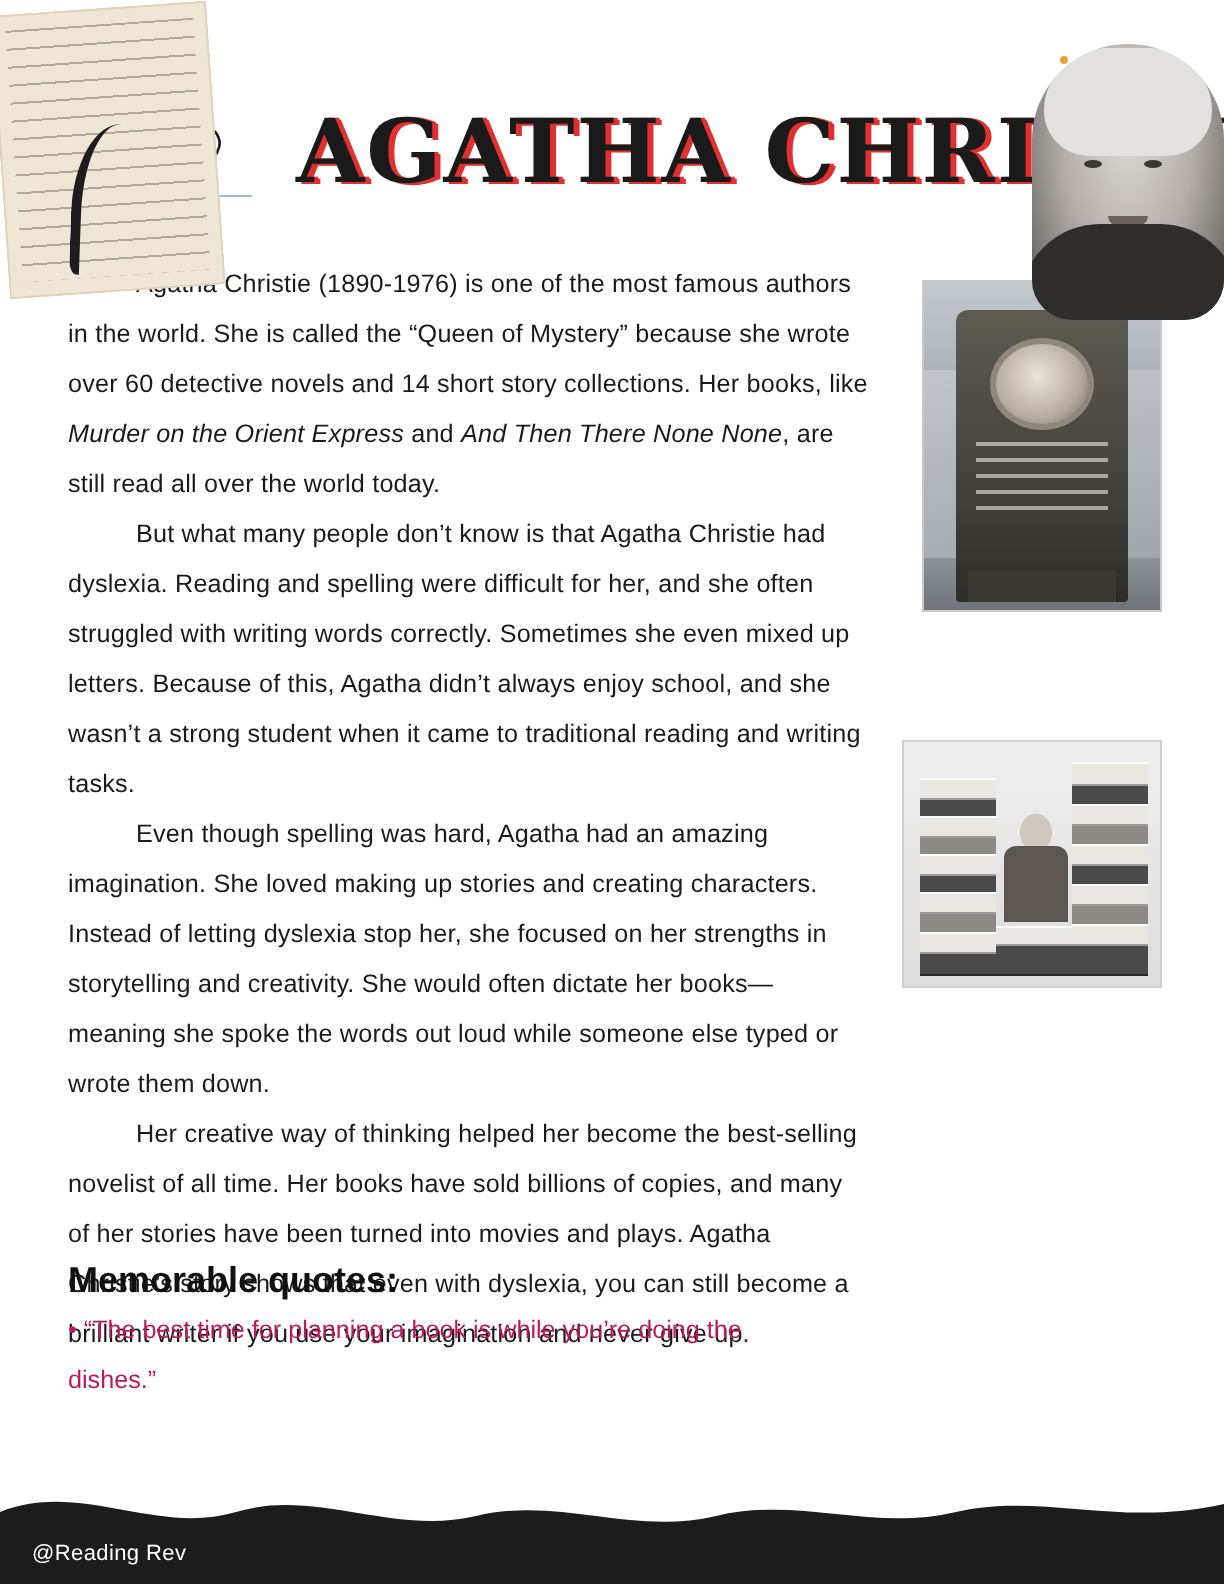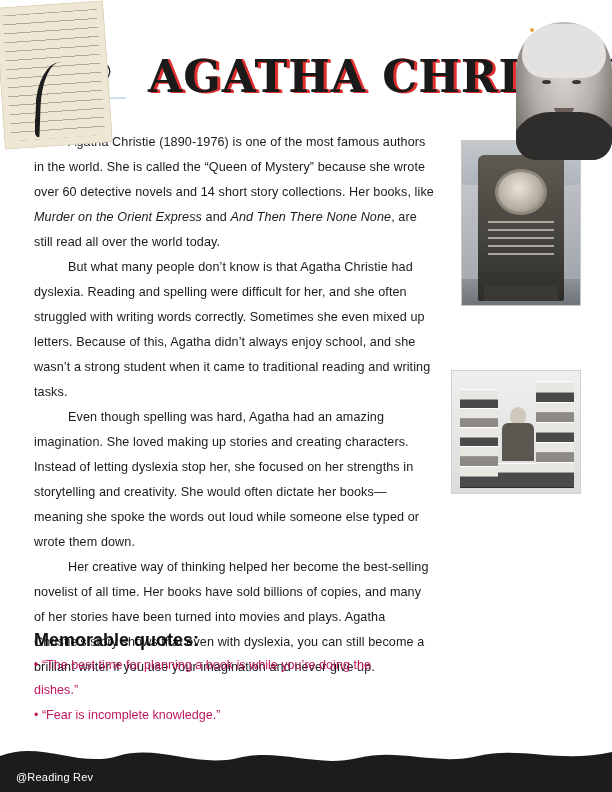--- a/index.html
+++ b/index.html
@@ -362,21 +362,20 @@
 <div class="article">
   <p>Agatha Christie (1890-1976) is one of the most famous authors in the world. She is called the “Queen of Mystery” because she wrote over 60 detective novels and 14 short story collections. Her books, like <em>Murder on the Orient Express</em> and <em>And Then There None None</em>, are still read all over the world today.</p>
   <p>But what many people don’t know is that Agatha Christie had dyslexia. Reading and spelling were difficult for her, and she often struggled with writing words correctly. Sometimes she even mixed up letters. Because of this, Agatha didn’t always enjoy school, and she wasn’t a strong student when it came to traditional reading and writing tasks.</p>
   <p>Even though spelling was hard, Agatha had an amazing imagination. She loved making up stories and creating characters. Instead of letting dyslexia stop her, she focused on her strengths in storytelling and creativity. She would often dictate her books—meaning she spoke the words out loud while someone else typed or wrote them down.</p>
   <p>Her creative way of thinking helped her become the best-selling novelist of all time. Her books have sold billions of copies, and many of her stories have been turned into movies and plays. Agatha Christie’s story shows that even with dyslexia, you can still become a brilliant writer if you use your imagination and never give up.</p>
 </div>
 
 <div class="quotes-heading">Memorable quotes:</div>
 <div class="quotes">
   <div>• “The best time for planning a book is while you’re doing the dishes.”</div>
-  <div>• “Fear is incomplete knowledge.”</div>
 </div>
 
 <div class="photo photo-plaque">
   <div class="plaque-sky"></div>
   <div class="plaque-ground"></div>
   <div class="plaque-body">
     <div class="plaque-oval"></div>
     <div class="plaque-text"></div>
     <div class="plaque-base"></div>
   </div>

